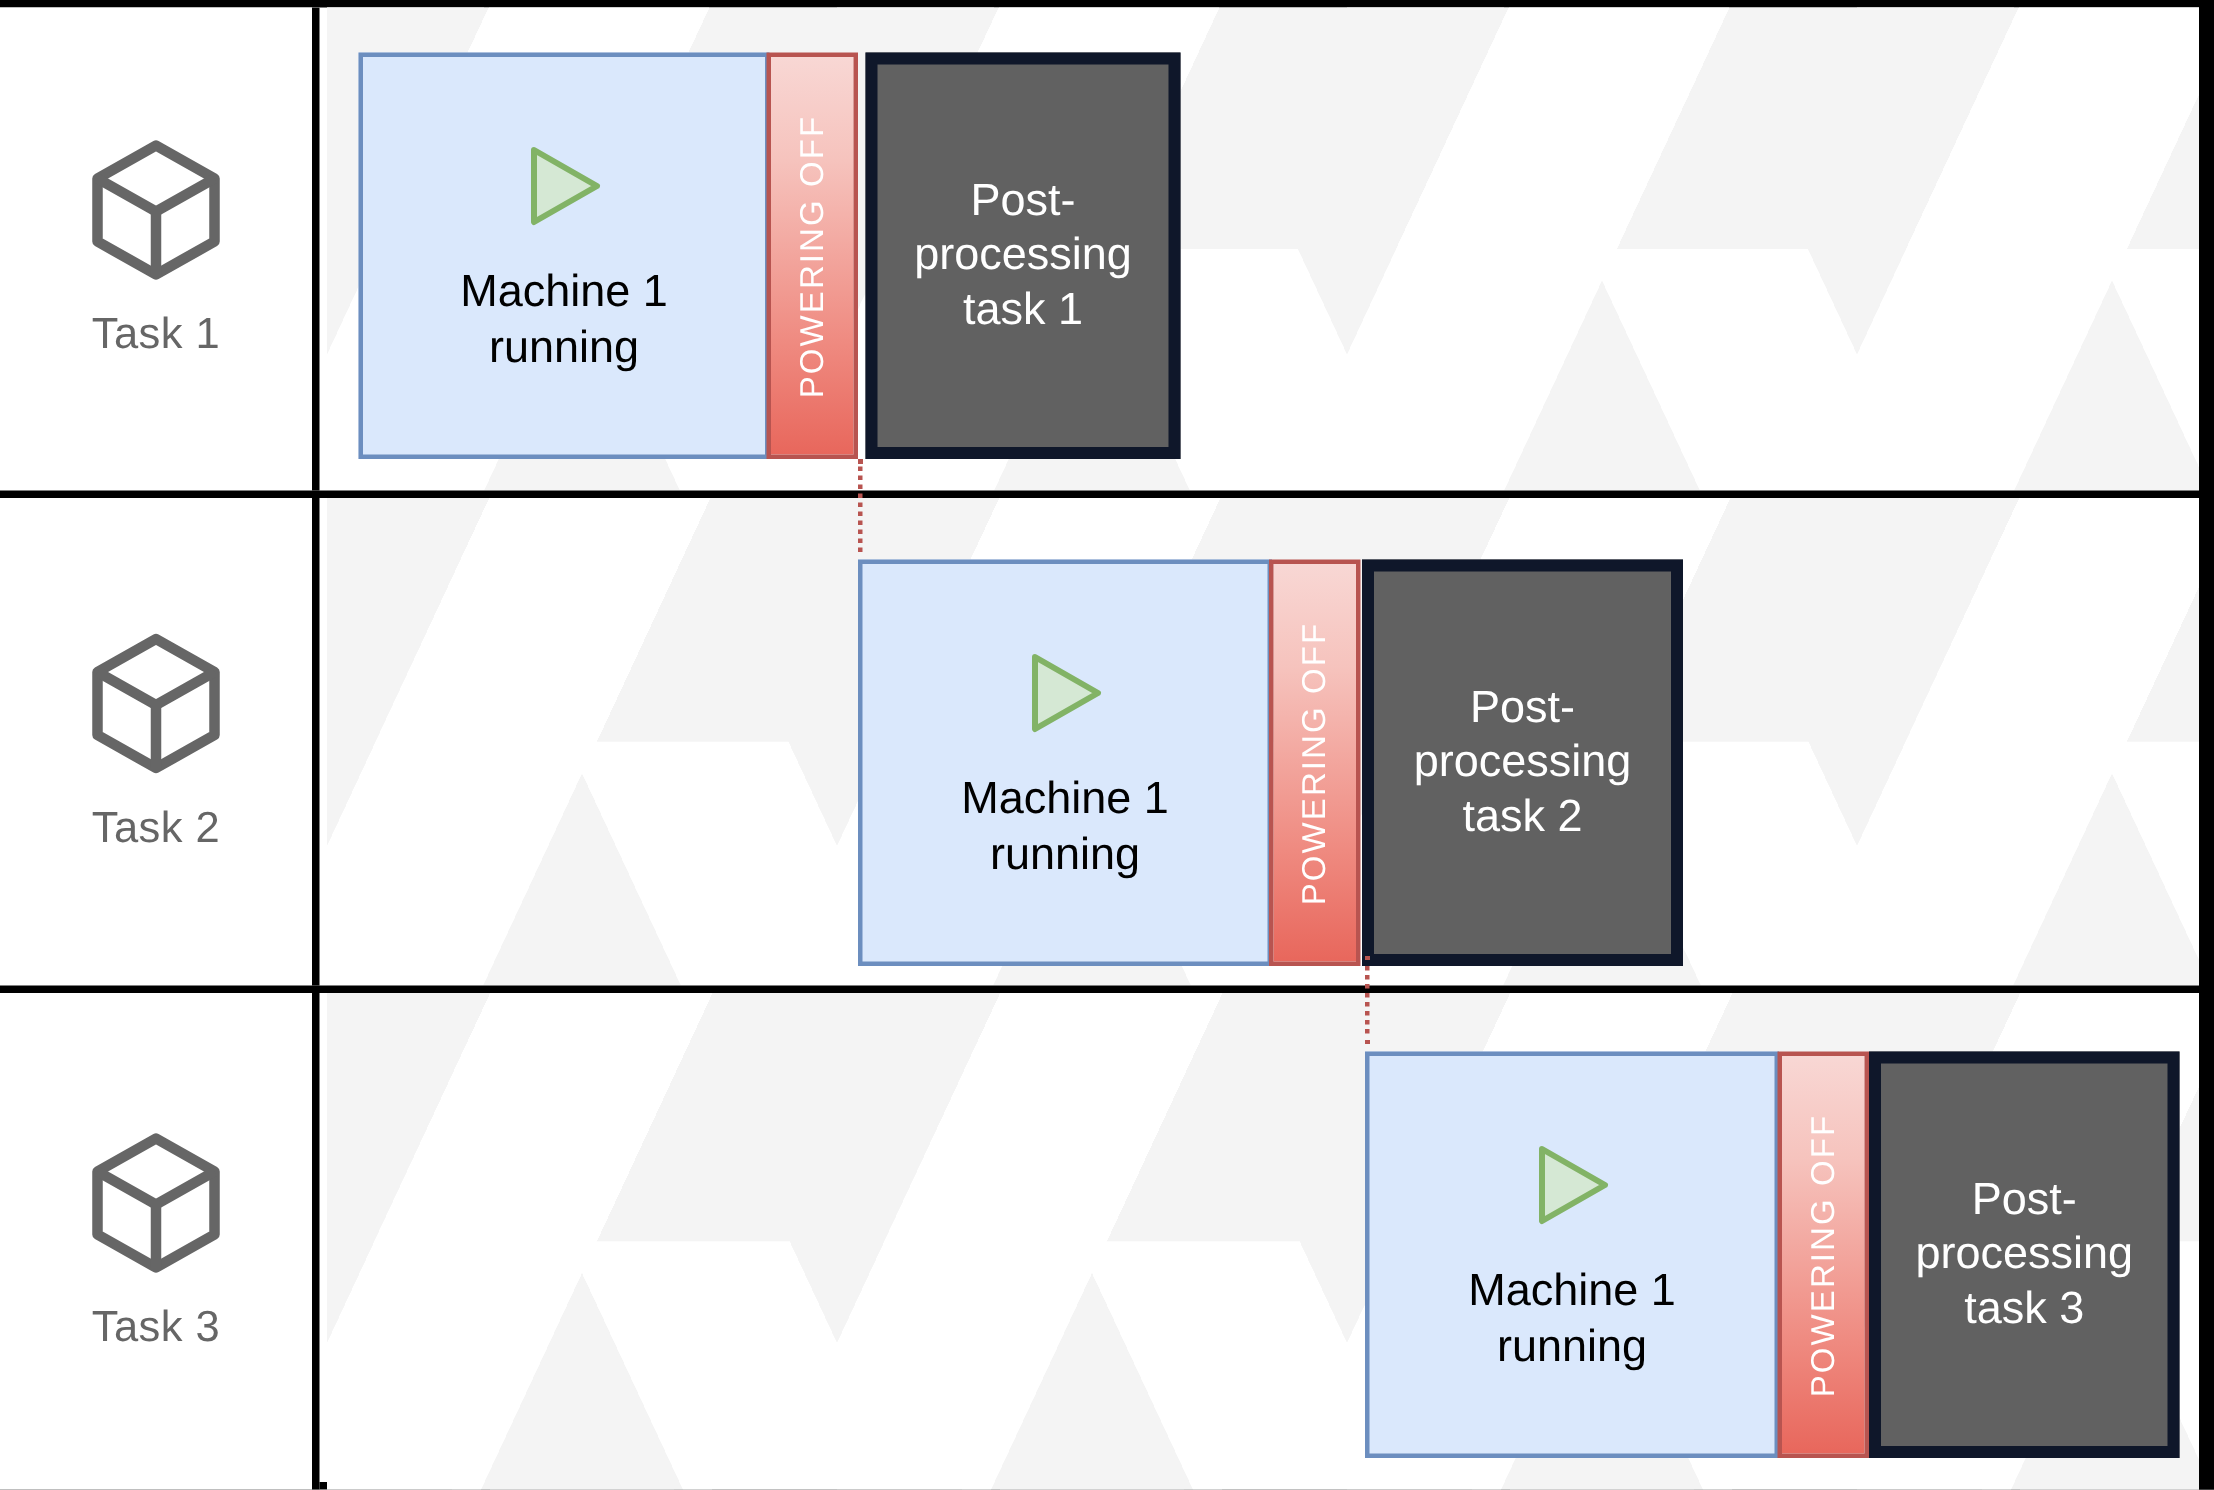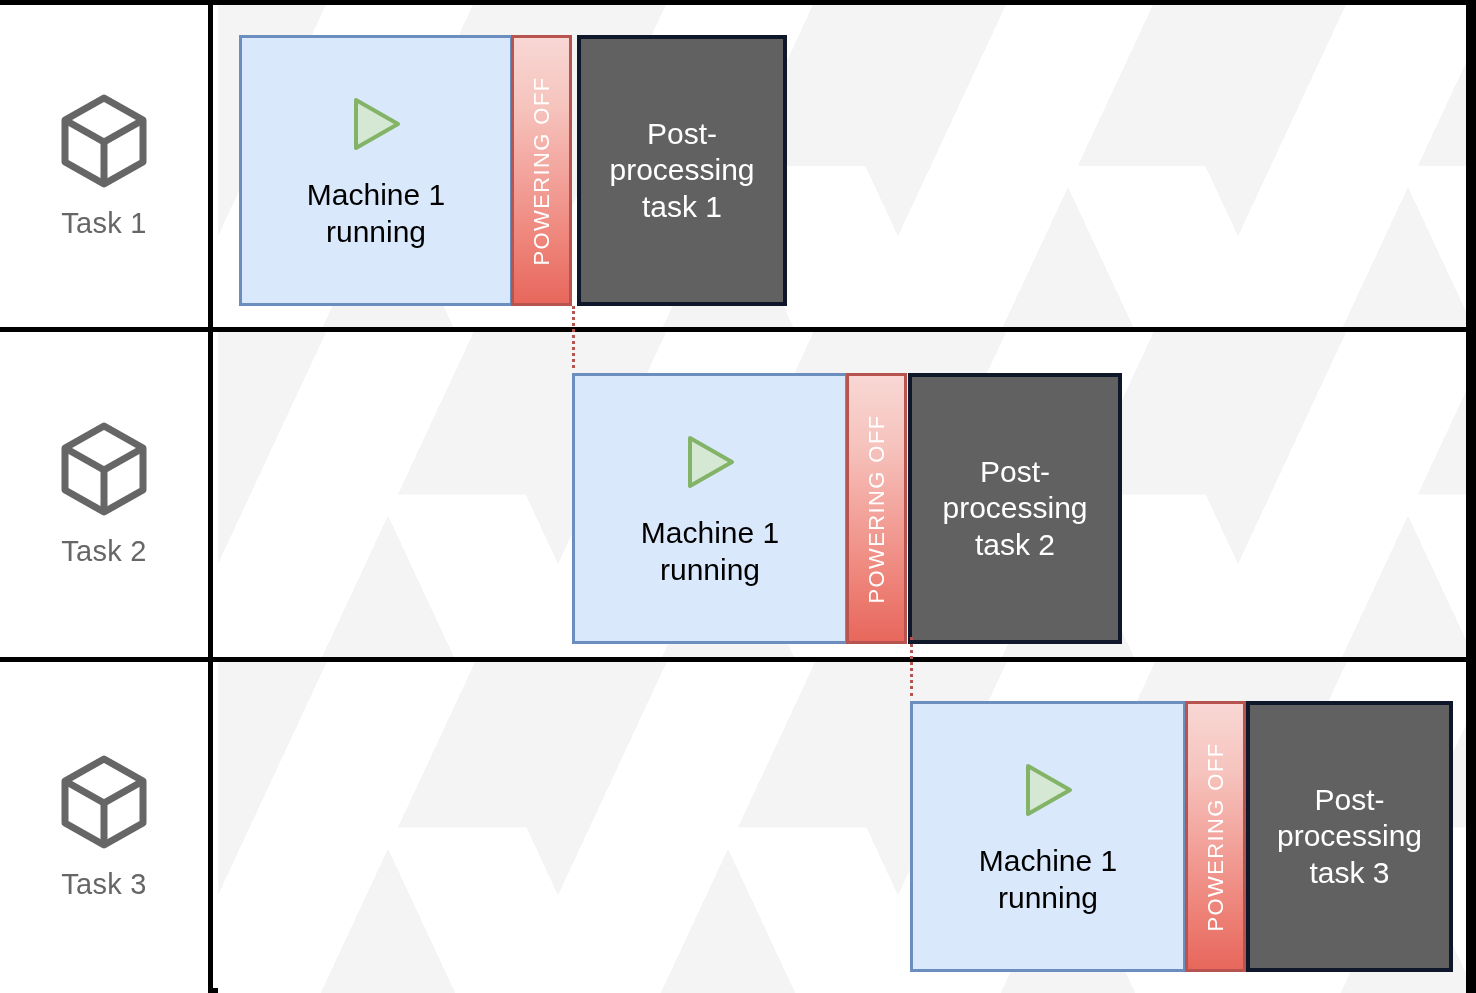--- a/index.html
+++ b/index.html
@@ -137,21 +137,21 @@
   .power-label {
     transform: rotate(-90deg);
     white-space: nowrap;
     color: #ffffff;
     font-size: 22px;
     letter-spacing: 1.4px;
   }
 
   .block-post {
     background: #616161;
-    border: 4px solid #0f172a;
+    border: 8px solid #0f172a;
     color: #ffffff;
     font-size: 30px;
     line-height: 1.22;
   }
   .post-label { padding: 0 6px; }
 
   
   .connector {
     position: absolute;
     width: 0;

